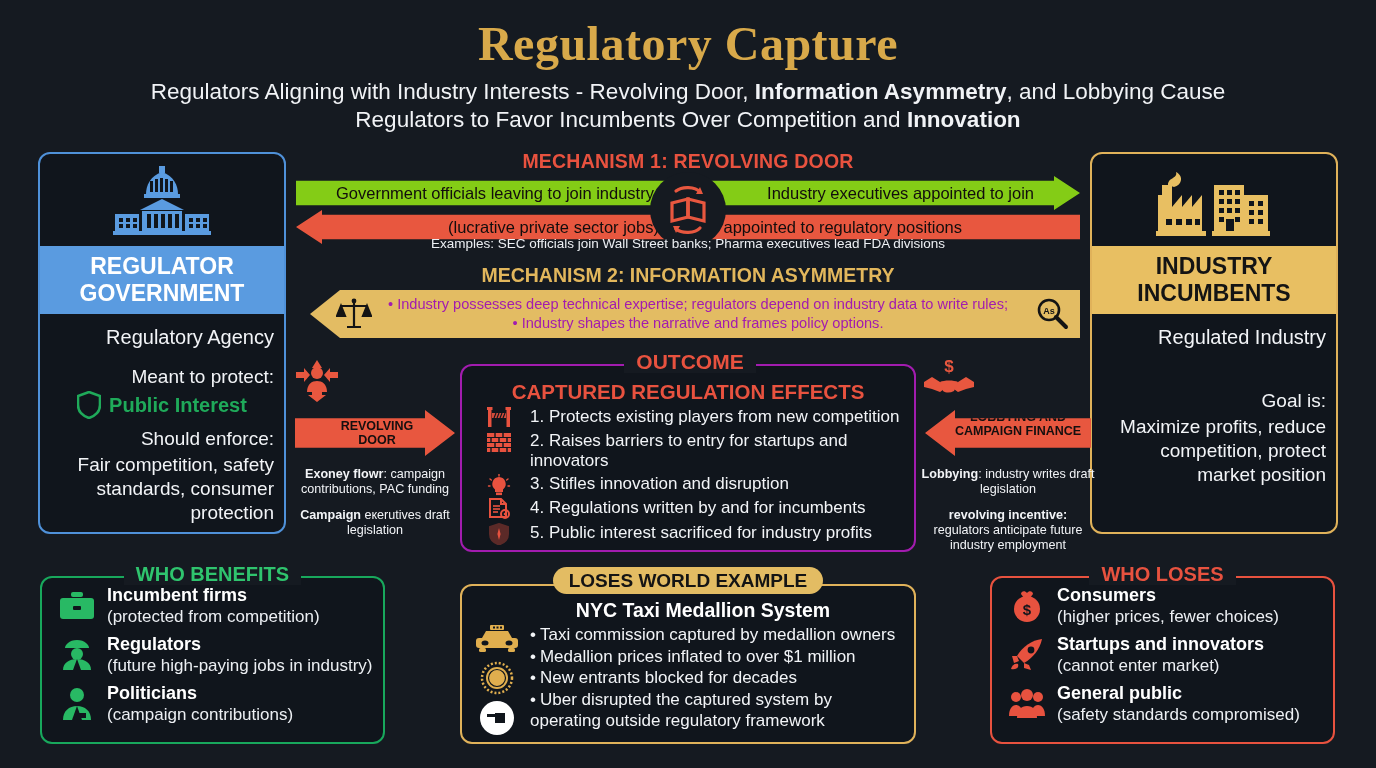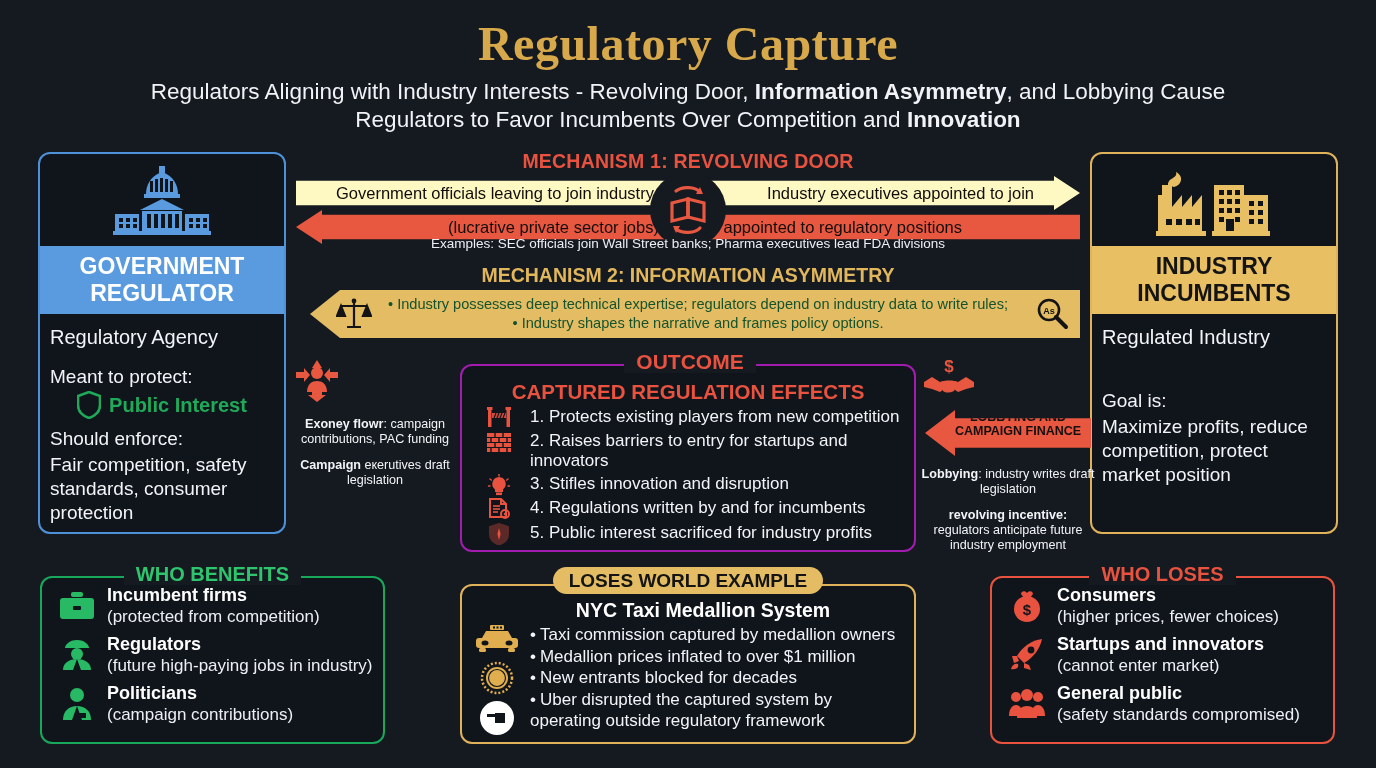--- a/index.html
+++ b/index.html
@@ -36,40 +36,40 @@
   .side-panel.ind { left: 1090px; top: 152px; height: 382px; border: 2px solid #e0b25a; }
   .panel-iconwrap {
     height: 92px; display: flex; align-items: center; justify-content: center;
   }
   .panel-band {
     text-align: center; font-weight: bold; font-size: 23px; line-height: 27px;
     padding: 7px 4px;
   }
   .gov .panel-band { background: #5a9be0; color: #ffffff; }
   .ind .panel-band { background: #e8bf62; color: #141414; }
-  .panel-body { padding: 12px 10px 0; text-align: left; color: #f2f4f7; }
+  .panel-body { padding: 12px 10px 0; text-align: right; color: #f2f4f7; }
   .panel-sub { font-size: 20px; margin-bottom: 16px; }
   .panel-lbl { font-size: 19px; line-height: 24px; }
   .panel-lbl.tight { margin-bottom: 2px; margin-top: 8px; }
   .pi-row { display: flex; align-items: center; justify-content: center; gap: 8px; margin: 2px 0 0; }
   .pi-row .txt { color: #1faa5a; font-weight: bold; font-size: 20px; }
   .panel-body .goal { margin-top: 40px; }
 
   
   .mech1-title {
     position: absolute; left: 296px; top: 150px; width: 784px;
     text-align: center; color: #e8523f; font-weight: bold; font-size: 19.5px;
     letter-spacing: .2px;
   }
   .arrow-right, .arrow-left {
     position: absolute; height: 34px; color: #120d0d;
     font-size: 16.5px; display: flex; align-items: center;
   }
   .arrow-right {
-    background: #fef9c3;
+    background: #84cc16;
     clip-path: polygon(0 14%, calc(100% - 26px) 14%, calc(100% - 26px) 0, 100% 50%, calc(100% - 26px) 100%, calc(100% - 26px) 86%, 0 86%);
   }
   .arrow-left {
     background: #e8573f;
     clip-path: polygon(100% 14%, 26px 14%, 26px 0, 0 50%, 26px 100%, 26px 86%, 100% 86%);
   }
   #m1-top { left: 296px; top: 176px; width: 784px; }
   #m1-bot { left: 296px; top: 210px; width: 784px; }
   .arr-txt-l { position: absolute; left: 40px; }
   .arr-txt-r { position: absolute; right: 46px; }
@@ -85,21 +85,21 @@
     color: #eceff3; font-size: 13.5px;
   }
 
   
   .mech2-title {
     position: absolute; left: 296px; top: 264px; width: 784px;
     text-align: center; color: #e2b75c; font-weight: bold; font-size: 19.5px;
   }
   .mech2-arrow {
     position: absolute; left: 310px; top: 290px; width: 770px; height: 48px;
-    background: #e3bc63; color: #14532d;
+    background: #e3bc63; color: #a21caf;
     clip-path: polygon(30px 0, 100% 0, 100% 100%, 30px 100%, 30px 100%, 0 50%);
     display: flex; align-items: center;
   }
   .m2-text {
     position: absolute; left: 66px; right: 60px; text-align: center;
     font-size: 14.6px; line-height: 19px;
   }
   .m2-scale { position: absolute; left: 26px; top: 6px; }
   .m2-glass { position: absolute; right: 10px; top: 6px; }
 
@@ -218,22 +218,22 @@
             <rect x="94" y="60" width="4" height="4"></rect>
           <rect x="41" y="17" width="3" height="11"></rect>
             <rect x="46" y="15" width="3" height="13"></rect>
           <rect x="51" y="14" width="3" height="14"></rect>
             <rect x="56" y="15" width="3" height="13"></rect>
           <rect x="61" y="17" width="3" height="11"></rect>
         </g>
       </svg>
     </div>
     <div class="panel-band">
+      <div>REGULATOR</div>
       <div>GOVERNMENT</div>
-      <div>REGULATOR</div>
     </div>
     <div class="panel-body">
       <div class="panel-sub">Regulatory Agency</div>
       <div class="panel-lbl tight">Meant to protect:</div>
       <div class="pi-row">
         <span>
           <svg width="24" height="28" viewBox="0 0 24 28">
               <path d="M12 1 L23 5 V14 C23 21 18 25 12 27 C6 25 1 21 1 14 V5 Z" fill="none" stroke="#1faa5a" stroke-width="2.6"></path>
             </svg>
         </span>
@@ -448,20 +448,26 @@
         <g fill="#e8573f">
           <path d="M27 2 L22 10 h10 Z"></path>
           <circle cx="27" cy="15" r="6"></circle>
           <path d="M17 34 C17 26 22 23 27 23 C32 23 37 26 37 34 Z"></path>
           <path d="M6 14 L14 14 L14 10 L20 17 L14 24 L14 20 L6 20 Z"></path>
           <path d="M48 14 L40 14 L40 10 L34 17 L40 24 L40 20 L48 20 Z"></path>
           <path d="M22 44 L22 37 L18 37 L27 30 L36 37 L32 37 L32 44 Z" transform="rotate(180 27 37)"></path>
         </g>
       </svg>
     </span>
+    <div class="flow-arrow-r">
+      <div class="fl">
+        <div>REVOLVING</div>
+        <div>DOOR</div>
+      </div>
+    </div>
     <div class="flow-note">
       <b>Exoney flowr</b><span>: campaign contributions, PAC funding</span>
     </div>
     <div class="flow-note">
       <b>Campaign</b><span> eкerutives draft legislation</span>
     </div>
   </div>
 
   <div class="flow" id="flow-right">
     <span>

